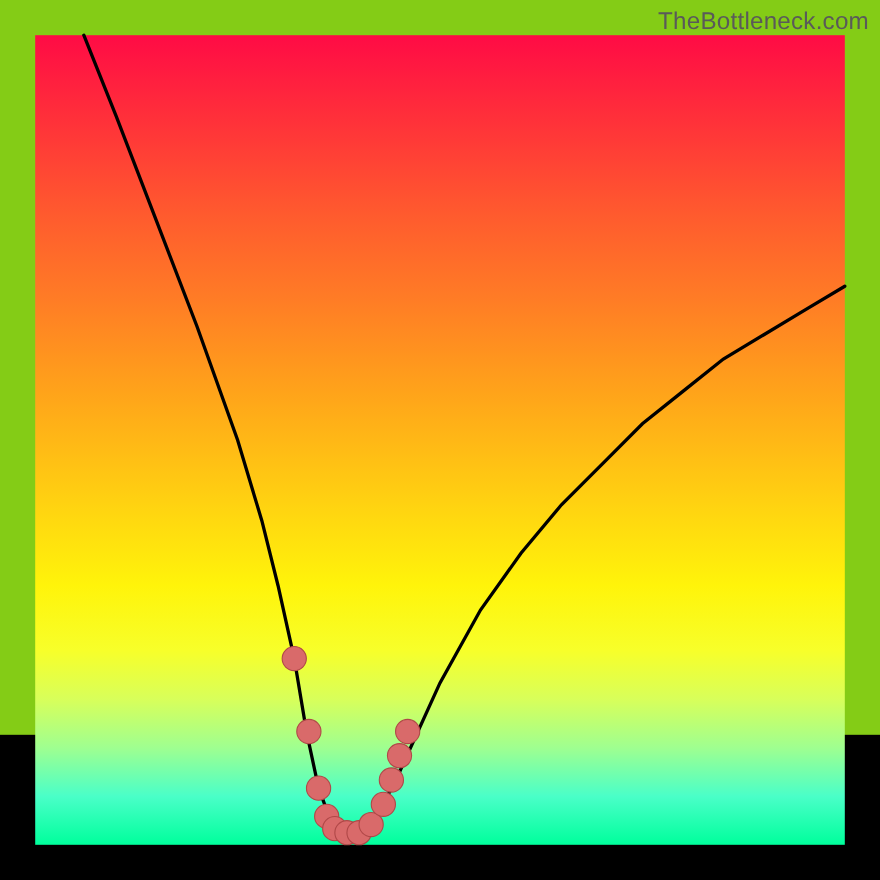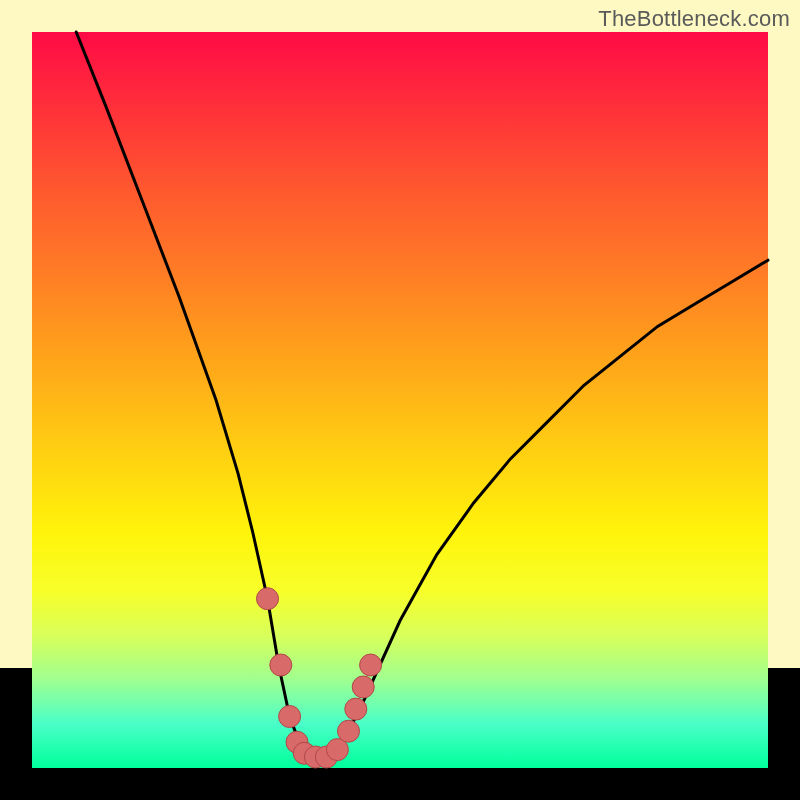--- a/index.html
+++ b/index.html
@@ -10,21 +10,21 @@
     background: #000;
     font-family: Arial, Helvetica, sans-serif;
     overflow: hidden;
   }
   .frame {
     position: absolute;
     left: 0;
     top: 0;
     width: 800px;
     height: 668px;
-    background: #fef9c3;
+    background: #84cc16;
   }
   .plot {
     position: absolute;
     left: 32px;
     top: 32px;
     width: 736px;
     height: 736px;
     background: linear-gradient(to bottom,
       #ff0b45 0%,
       #ff2f3a 10%,

